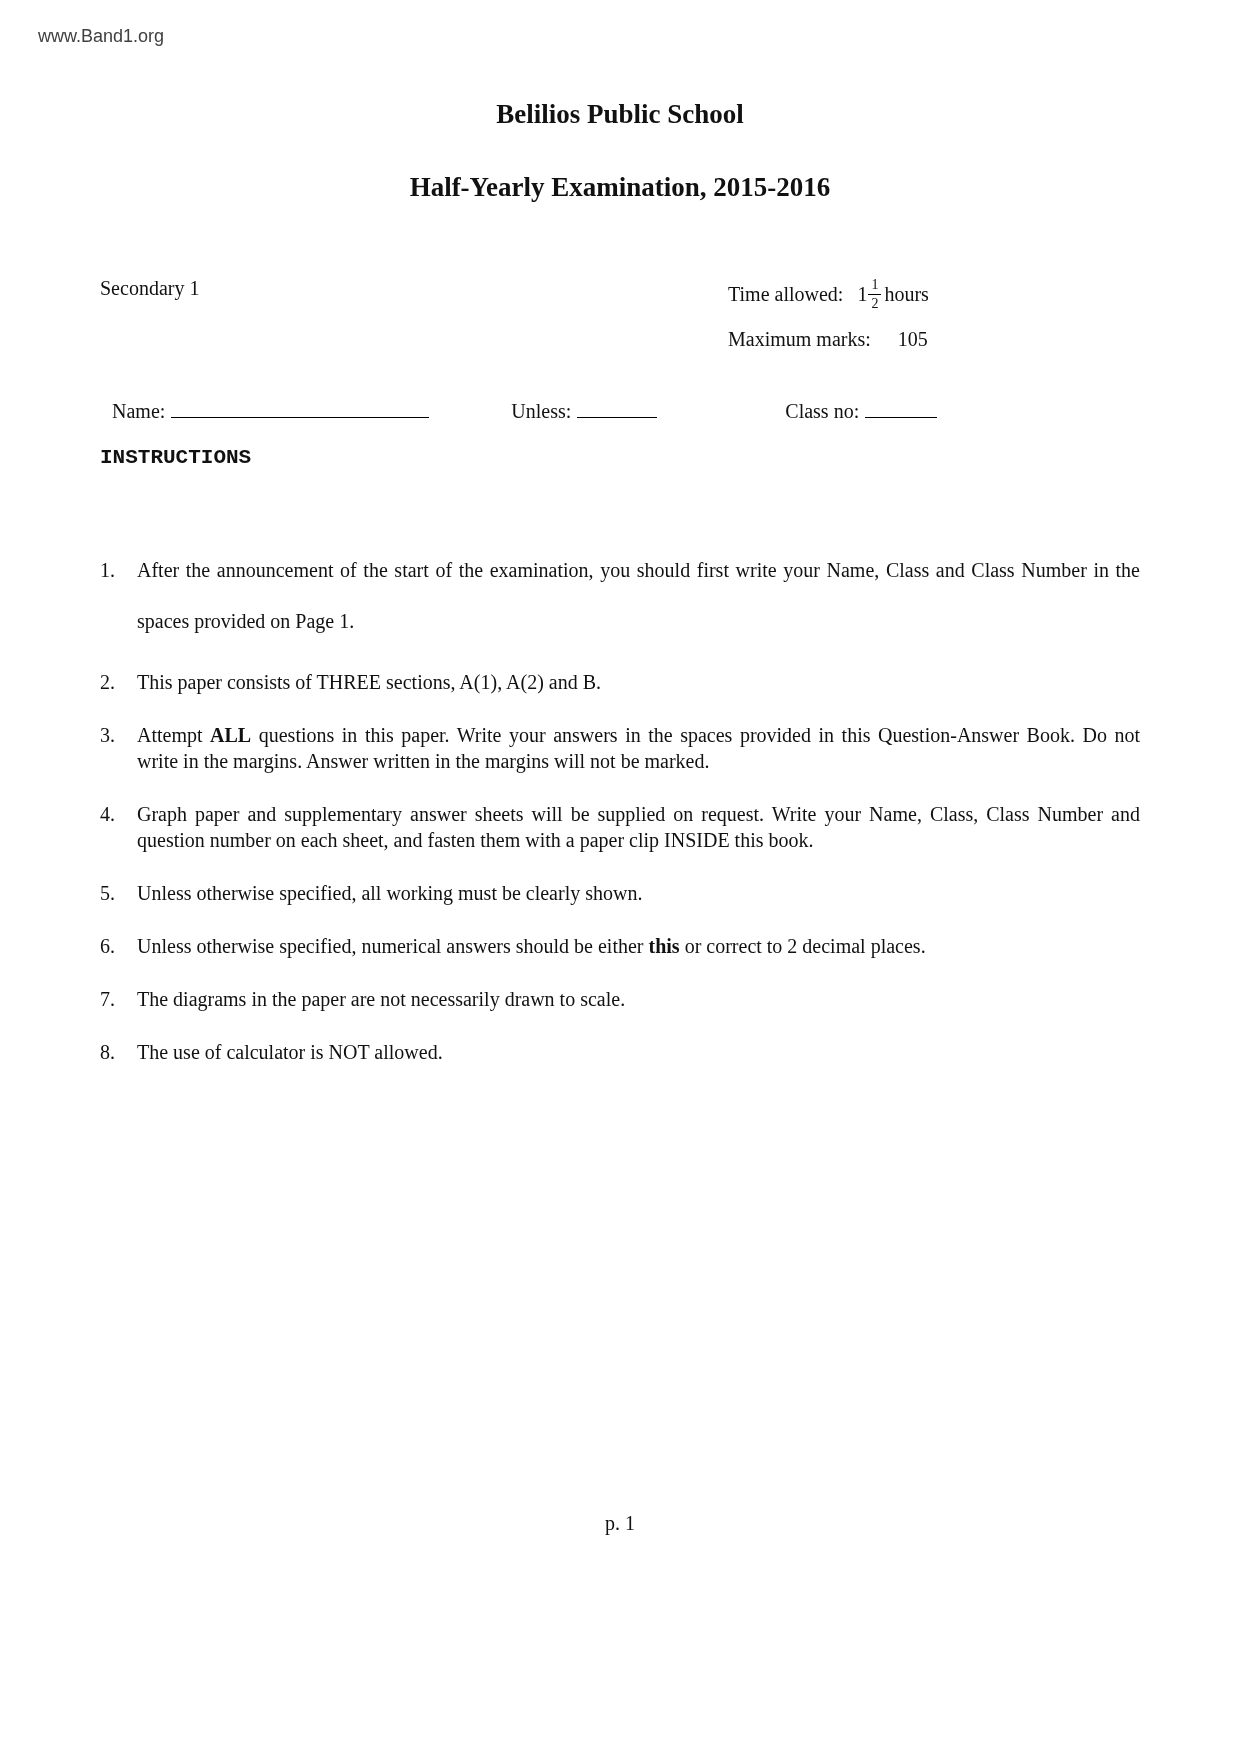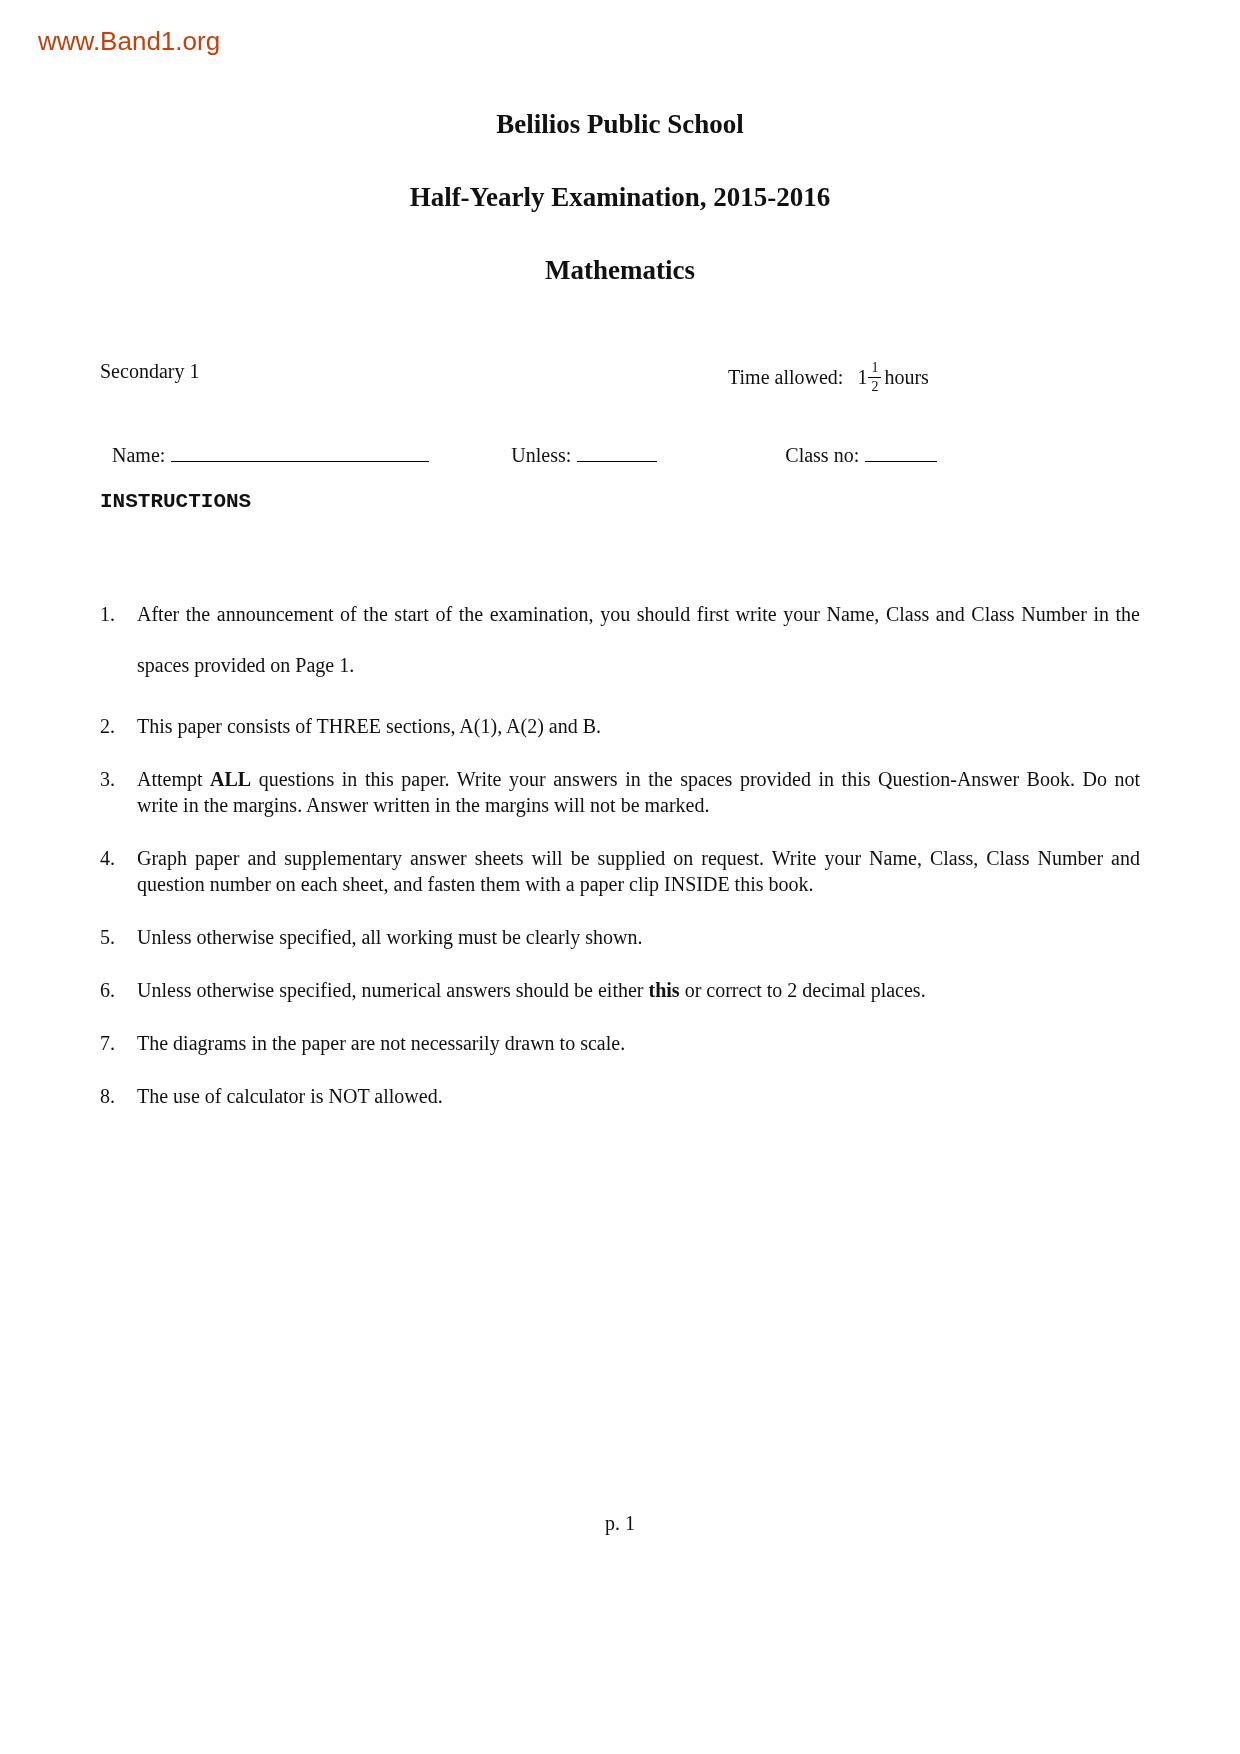--- a/index.html
+++ b/index.html
@@ -10,23 +10,23 @@
     background: #ffffff;
     color: #111111;
     font-family: "Liberation Serif", serif;
     font-size: 20px;
     position: relative;
     padding: 26px 100px 0 100px;
     overflow: hidden;
   }
   .watermark {
     font-family: "Liberation Sans", sans-serif;
-    font-size: 26px;
+    font-size: 18px;
     margin-left: -62px;
-    color: #c2410c;
+    color: #404040;
   }
   .title-block { text-align: center; }
   .title {
     font-weight: bold;
     font-size: 27px;
   }
   .title-school { margin-top: 52px; }
   .title-exam { margin-top: 42px; }
   .title-subject { margin-top: 42px; }
 
@@ -100,34 +100,37 @@
   }
 </style>
 </head>
 <body>
 
 <div class="watermark">www.Band1.org</div>
 
 <div class="title-block">
   <div class="title title-school">Belilios Public School</div>
   <div class="title title-exam">Half-Yearly Examination, 2015-2016</div>
-  <div class="title title-subject">Mathematics</div>
 </div>
 
 <div class="meta-row">
   <div>Secondary 1</div>
   <div class="meta-right">
     <div class="time-line">
       <span>Time allowed:</span>
       <span class="time-whole">1</span>
       <span class="frac">
         <span class="num">1</span>
         <span class="den">2</span>
       </span>
       <span>hours</span>
+    </div>
+    <div class="marks-line">
+      <span>Maximum marks:</span>
+      <span class="marks-value">105</span>
     </div>
   </div>
 </div>
 
 <div class="field-row">
   <span class="field field-name">
     <span>Name:</span><span class="blank blank-name"></span>
   </span>
   <span class="field field-class">
     <span>Unless:</span><span class="blank blank-class"></span>

